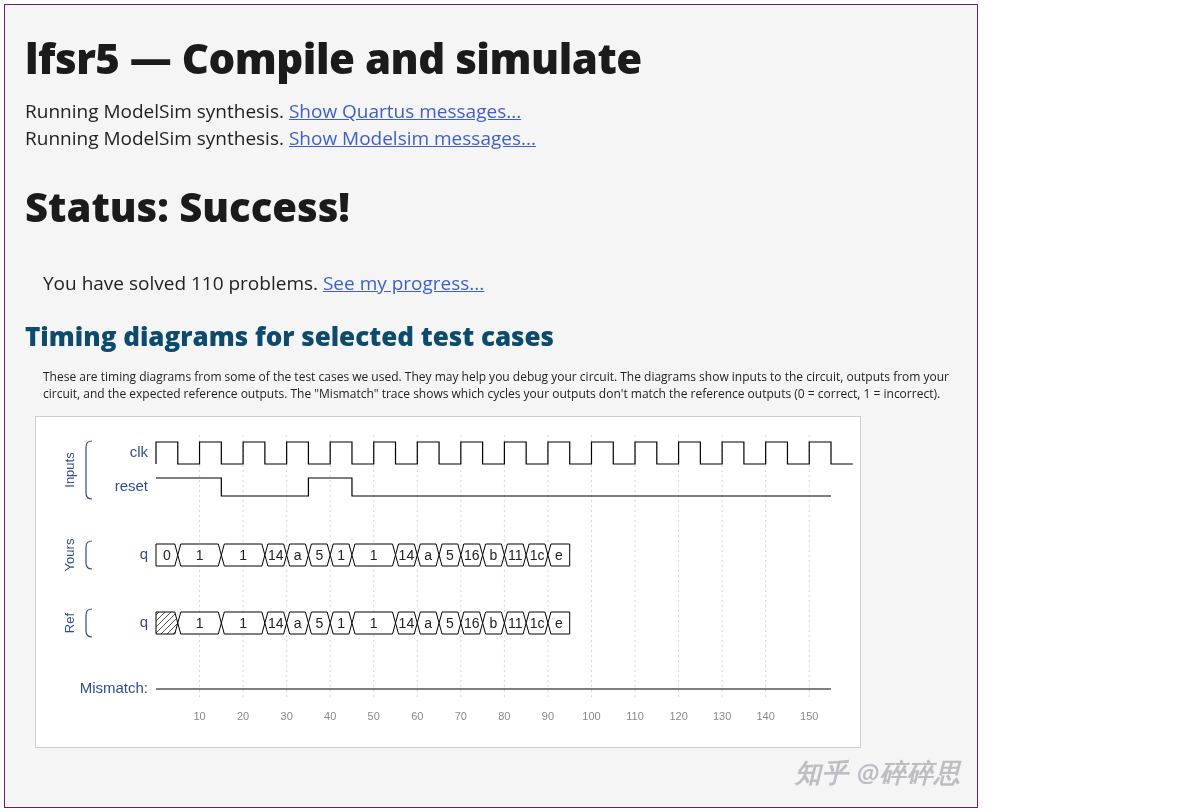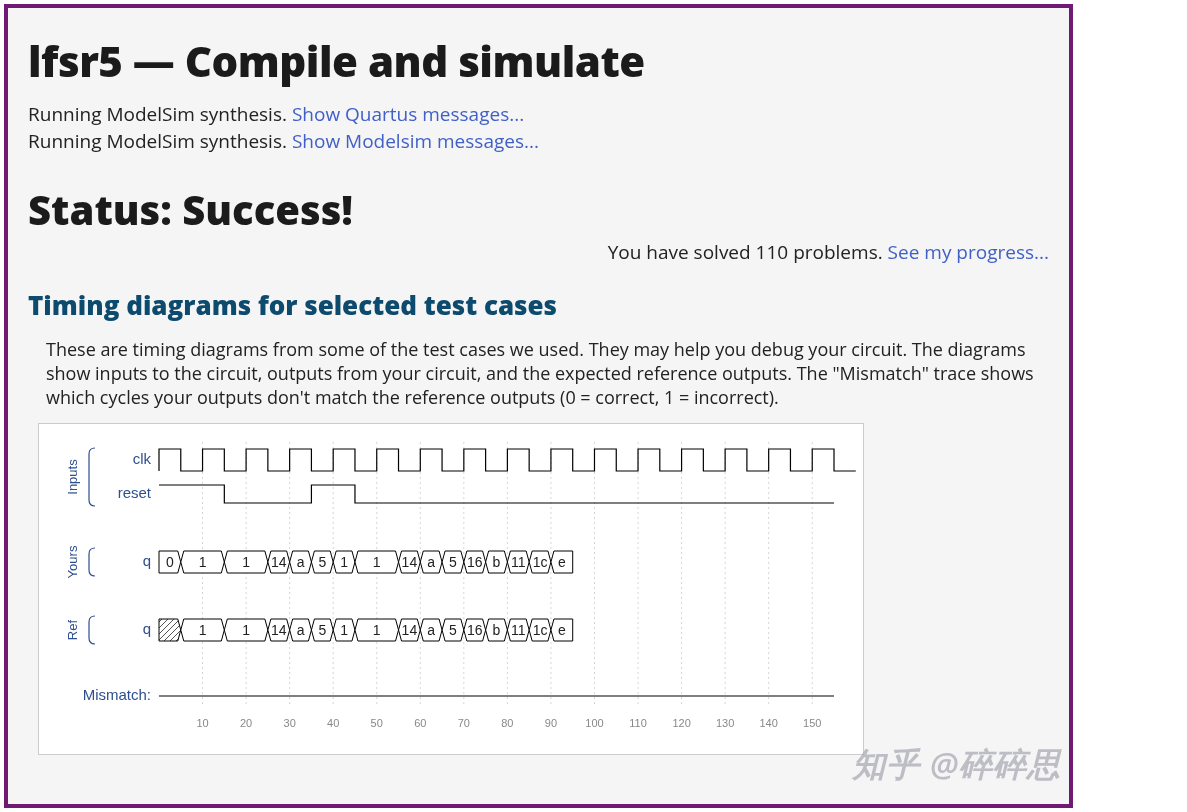--- a/index.html
+++ b/index.html
@@ -2,65 +2,65 @@
 <html><head>
 <meta charset="utf-8">
 <style>
   html, body { margin:0; padding:0; }
   body {
     font-family: "Segoe UI", "Open Sans", Arial, sans-serif;
     color:#222;
     background:#fff;
   }
   .outer {
-    border:4px solid #701a75;
+    border:1px solid #701a75;
     margin:4px;
     box-sizing:border-box;
-    width:1069px;
+    width:974px;
     height:804px;
     background:#f5f5f5;
     position:relative;
     overflow:hidden;
   }
   .content { padding: 6px 20px 10px 20px; }
   h1 {
     font-size:42px;
     font-weight:800;
     margin:18px 0 12px 0;
     letter-spacing:-0.5px;
     color:#1b1b1b;
   }
   h2.status {
     font-size:40px;
     font-weight:800;
-    margin:28px 0 2px 0;
+    margin:28px 0 36px 0;
     color:#1b1b1b;
   }
   h2.timing {
     font-size:26px;
     font-weight:800;
     margin:22px 0 14px 0;
     color:#0c4a6e;
   }
   .line { font-size:19px; color:#222; margin:1px 0; }
-  a { color:#4060c8; cursor:pointer; }
-  .indent { margin-left:18px; font-size:19px;text-align:right; }
-  .desc { margin:0 0 14px 18px; font-size:18px; color:#222; max-width:1115px; }
+  a { color:#4060c8; text-decoration:underline; cursor:pointer; }
+  .indent { margin-left:18px; font-size:19px; }
+  .desc { margin:0 0 14px 18px; font-size:12px; color:#222; max-width:1115px; }
   .diagram-box {
     margin-left:10px;
     width:824px;
     height:330px;
     border:1px solid #ccc;
     background:#fff;
     position:relative;
   }
   .watermark {
-    position:absolute; right:8px; bottom:16px;
+    position:absolute; right:16px; bottom:16px;
     color:rgba(170,170,180,0.75);
-    font-size:33px; font-style:italic; font-weight:600;
+    font-size:26px; font-style:italic; font-weight:600;
     pointer-events:none; letter-spacing:1px;
   }
   svg text { font-family:"Segoe UI", Arial, sans-serif; }
   .sig-label { fill:#2e4f8f; font-size:15px; }
   .grp-label { fill:#2e4f8f; font-size:13px; }
   .tick-label { fill:#888; font-size:11px; }
   .val-label { fill:#222; font-size:14px; text-anchor:middle; dominant-baseline:middle; }
   .wave { stroke:#000; stroke-width:1.2; fill:none; }
   .grid { stroke:#d6d6d6; stroke-width:1; stroke-dasharray:2 3; }
   .bracket { stroke:#2e4f8f; stroke-width:1.2; fill:none; }

